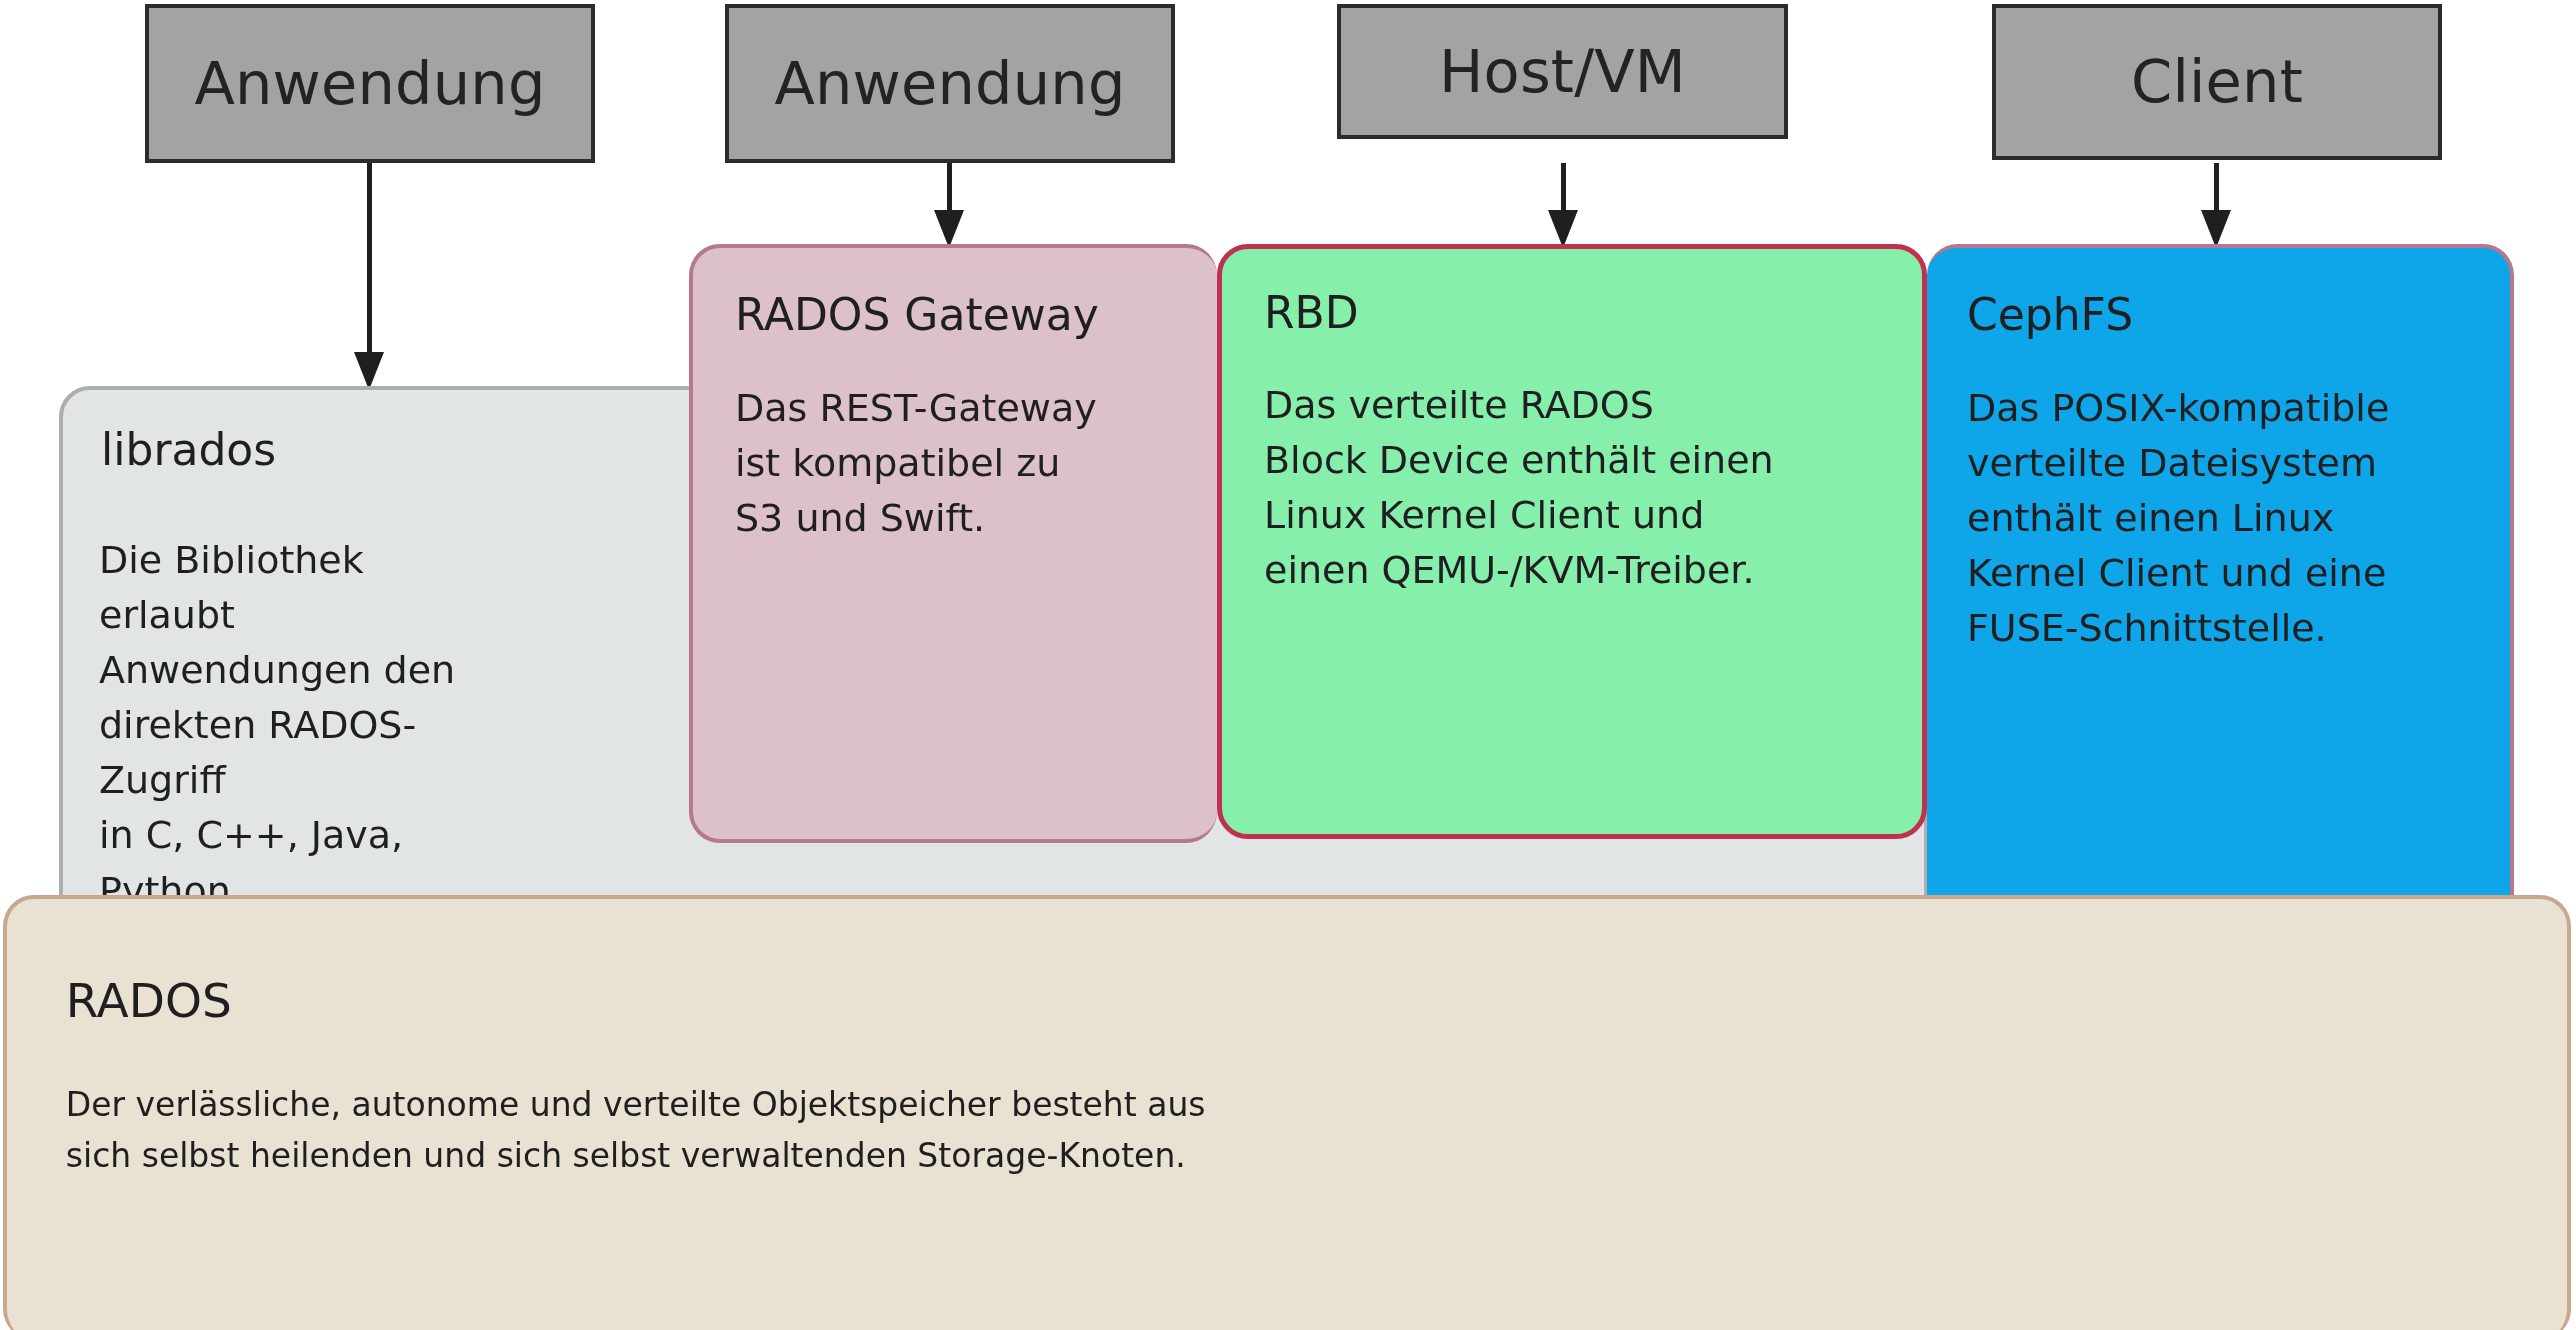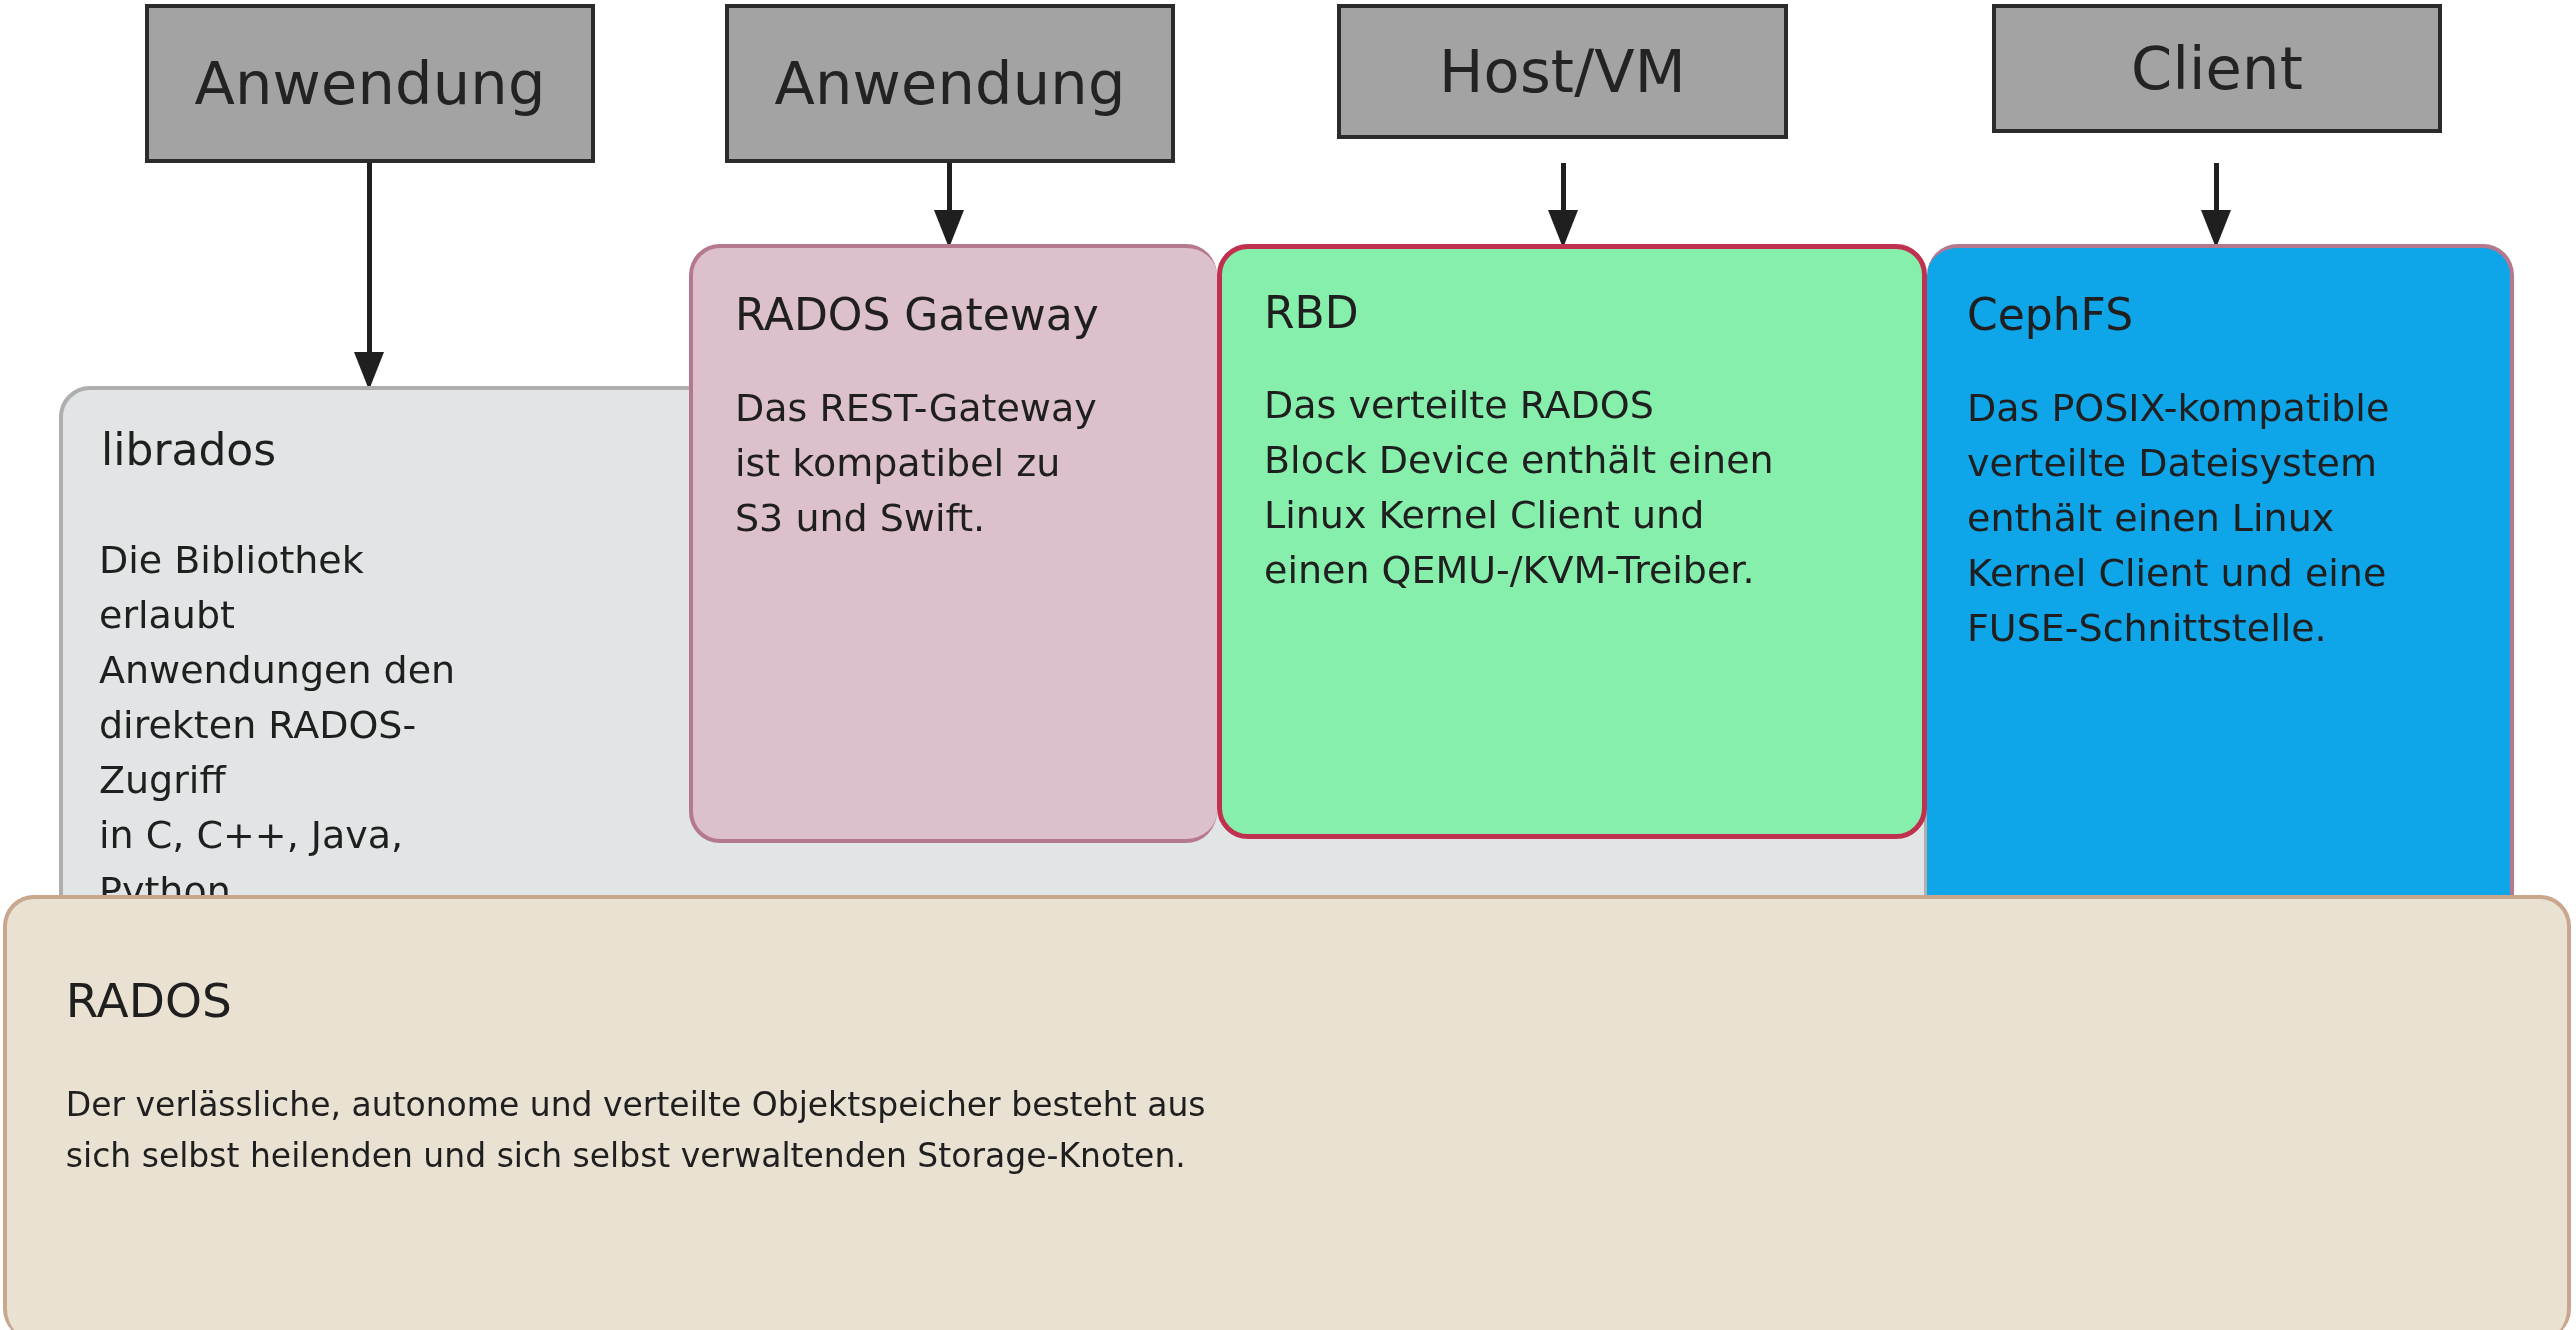--- a/index.html
+++ b/index.html
@@ -142,21 +142,21 @@
   </div>
 
   <div class="srcbox" id="src-1" style="left:725px; top:3.8px; width:450px; height:159px;">
     <span class="srclabel">Anwendung</span>
   </div>
 
   <div class="srcbox" id="src-2" style="left:1337px; top:3.8px; width:451px; height:135px;">
     <span class="srclabel">Host/VM</span>
   </div>
 
-  <div class="srcbox" id="src-3" style="left:1992px; top:3.8px; width:450px; height:129px;justify-content:center;">
+  <div class="srcbox" id="src-3" style="left:1992px; top:3.8px; width:450px; height:156px;justify-content:center;">
     <span class="srclabel">Client</span>
   </div>
 
   <div class="arrow" style="left:367px; top:163px; width:4.7px; height:227px;">
     <div class="shaft" style="height:191px;"></div>
     <div class="head" style="top:189px;"></div>
   </div>
 
   <div class="arrow" style="left:947px; top:163px; width:4.7px; height:85px;">
     <div class="shaft" style="height:49px;"></div>

